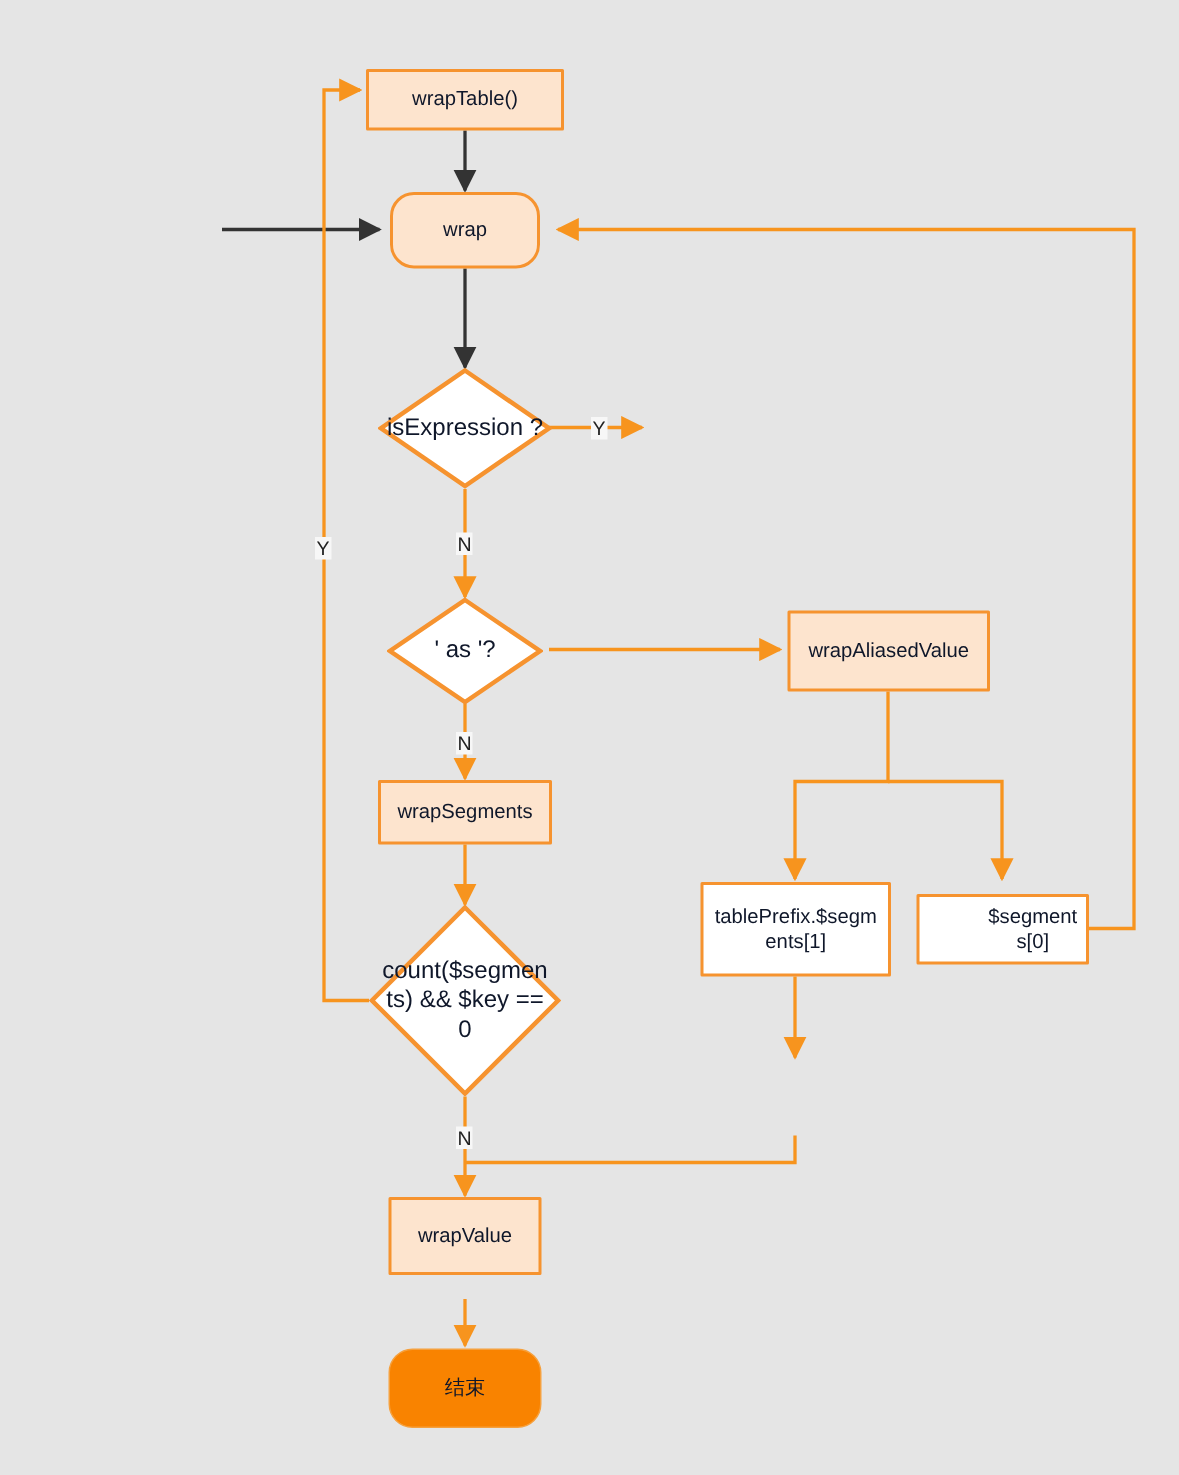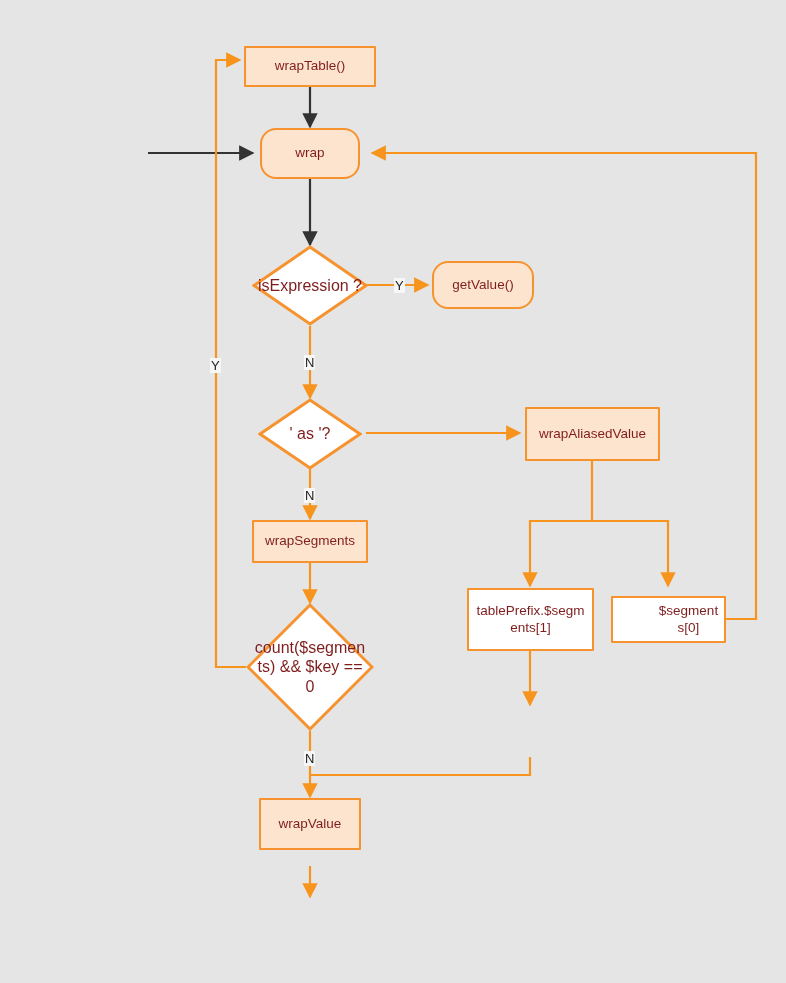--- a/index.html
+++ b/index.html
@@ -24,21 +24,21 @@
     width: 786px;
     height: 983px;
   }
   .node {
     position: absolute;
     box-sizing: border-box;
     display: flex;
     align-items: center;
     justify-content: center;
     text-align: center;
-    color: #7f1d1d;
+    color: #0f172a;
     font-size: 13.5px;
     line-height: 1.25;
     z-index: 3;
   }
   .node .lbl {
     display: block;
     padding: 0 4px;
     word-break: break-all;
   }
   
@@ -152,23 +152,20 @@
     <span class="lbl">wrap</span>
   </div>
 
   <div class="node n-dec" style="left:252px; top:245px; width:116px; height:81px;">
     <svg class="dia" viewBox="0 0 116 81" preserveAspectRatio="none">
       <polygon points="58,2 114,40.5 58,79 2,40.5" fill="#ffffff" stroke="#f6932f" stroke-width="3"></polygon>
     </svg>
     <span class="lbl">isExpression ?</span>
   </div>
 
-  <div class="node n-round" style="left:432px; top:261px; width:102px; height:48px;">
-    <span class="lbl">getValue()</span>
-  </div>
 
   <div class="node n-dec" style="left:258px; top:398px; width:104px; height:72px;">
     <svg class="dia" viewBox="0 0 104 72" preserveAspectRatio="none">
       <polygon points="52,2 102,36 52,70 2,36" fill="#ffffff" stroke="#f6932f" stroke-width="3"></polygon>
     </svg>
     <span class="lbl">' as '?</span>
   </div>
 
   <div class="node n-proc" style="left:525px; top:407px; width:135px; height:54px;">
     <span class="lbl">wrapAliasedValue</span>
@@ -191,20 +188,23 @@
 
   <div class="node n-white" style="left:611px; top:596px; width:115px; height:47px;padding-left:40px;">
     <span class="lbl">$segments[0]</span>
   </div>
 
 
   <div class="node n-proc" style="left:259px; top:798px; width:102px; height:52px;">
     <span class="lbl">wrapValue</span>
   </div>
 
+  <div class="node n-term" style="left:259px; top:899px; width:102px; height:53px;">
+    <span class="lbl">结束</span>
+  </div>
 
   <div class="edge-label" style="left:394px; top:278px;">Y</div>
 
   <div class="edge-label" style="left:304px; top:355px;">N</div>
 
   <div class="edge-label" style="left:304px; top:488px;">N</div>
 
   <div class="edge-label" style="left:210px; top:358px;">Y</div>
 
   <div class="edge-label" style="left:304px; top:751px;">N</div>

